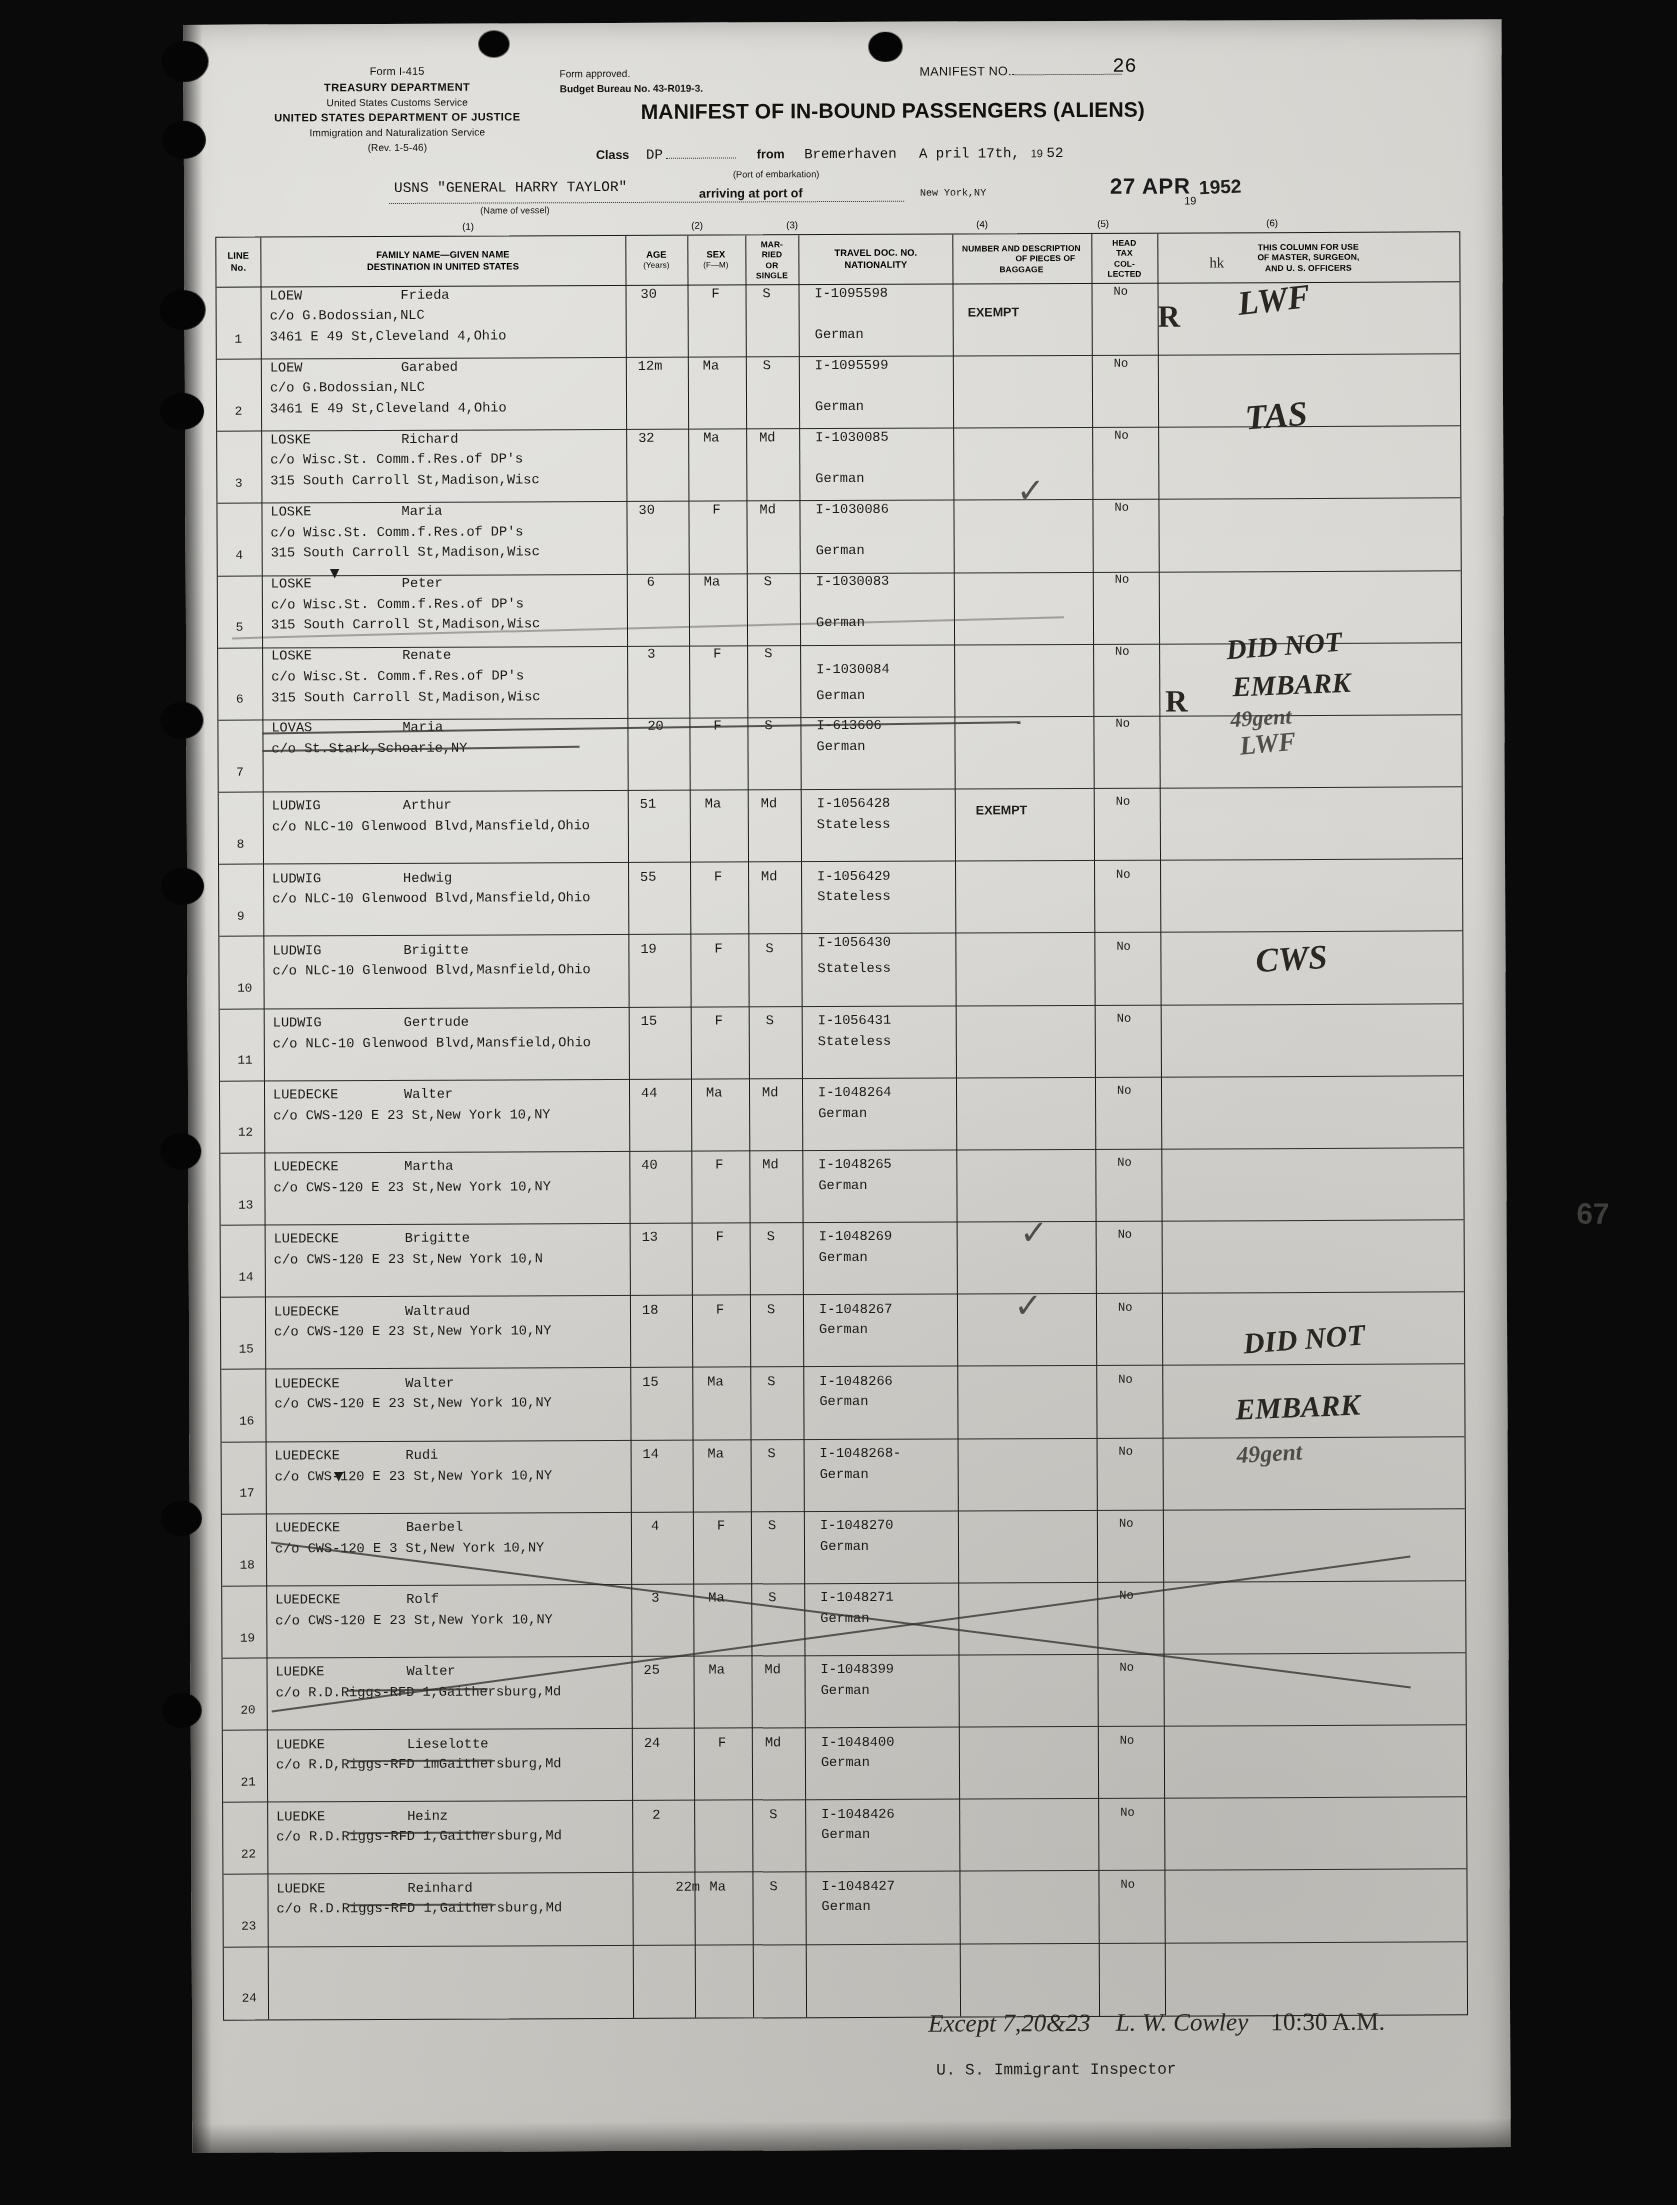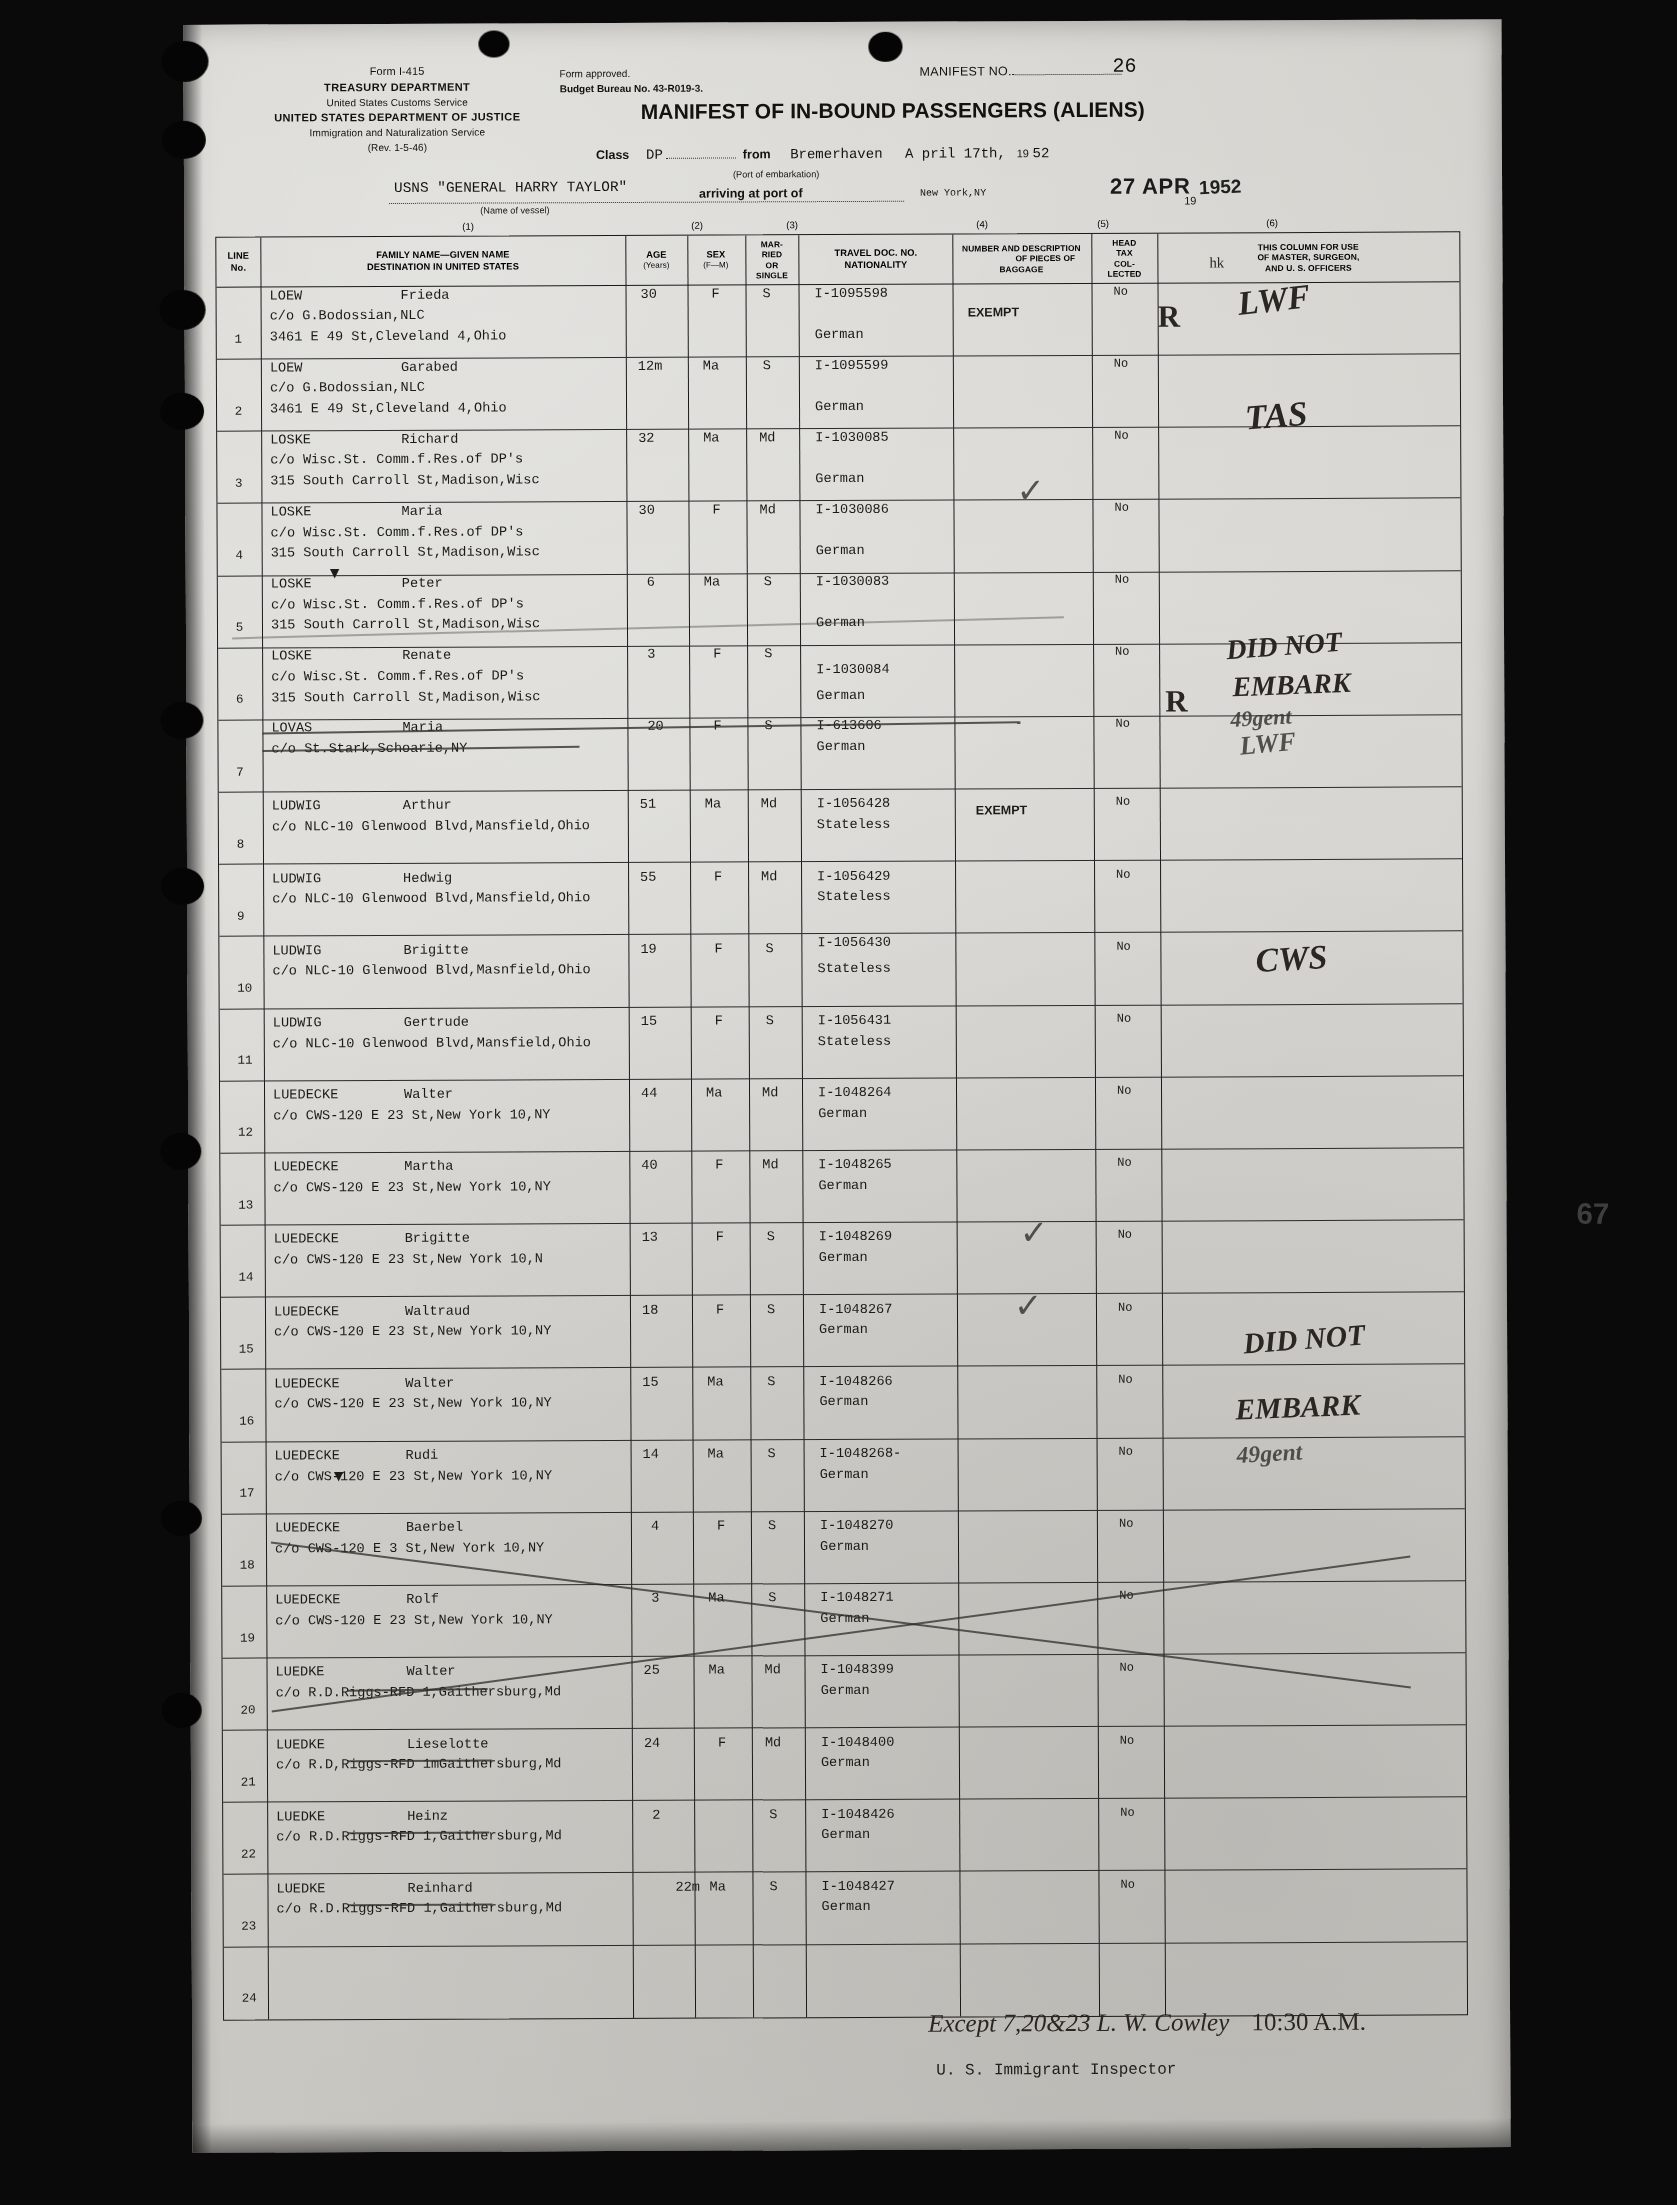--- a/index.html
+++ b/index.html
@@ -332,21 +332,21 @@
         <span>MANIFEST NO.</span><span class="dots"></span>
       </div>
       <div class="mn-val">26</div>
 
       <div class="big-title">MANIFEST OF IN-BOUND PASSENGERS (ALIENS)</div>
 
       <div class="row-class">
         <span class="lbl">Class</span>
         <span class="v" style="margin-left:13.3px;">DP</span>
         <span class="u-dot" style="width:70px;"></span>
-        <span class="lbl" style="margin-left:3px;">from</span>
+        <span class="lbl" style="margin-left:17px;">from</span>
         <span class="v" style="margin-left:16px;">Bremerhaven</span>
         <span class="v" style="margin-left:19px;">A pril 17th,</span>
         <span style="margin-left:7.4px;font-size:11px;">19</span>
         <span class="v">52</span>
       </div>
       <div class="portemb">(Port of embarkation)</div>
 
       <div class="vessel">USNS "GENERAL HARRY TAYLOR"</div>
       <div class="vessel-line"></div>
       <div class="nameofvessel">(Name of vessel)</div>
@@ -795,20 +795,20 @@
     <div class="bigX" style="left:81px; top:1686px; width:1149px; transform:rotate(-7.5deg); transform-origin:left center;"></div>
     <div class="bigX" style="left:81px; top:1517px; width:1149px; transform:rotate(7.5deg); transform-origin:left center;"></div>
 
     <div class="bigX" style="left:46px; top:604px; width:832px; transform:rotate(-1.2deg); opacity:.35;"></div>
 
     <div class="arrow" style="left:141px; top:540px;">▼</div>
     <div class="arrow" style="left:141px; top:1443px;">▼</div>
 
     <div class="footer-hand">
       <span>Except 7,20&amp;23</span>
-      <span style="">L. W. Cowley</span>
+      <span style="margin-left:19px;">L. W. Cowley</span>
       <span style="margin-left:16px; font-style:normal;">10:30 A.M.</span>
     </div>
     <div class="footer-sig">U. S. Immigrant Inspector</div>
 
   </div>
 </div>
 
 
 </body></html>

